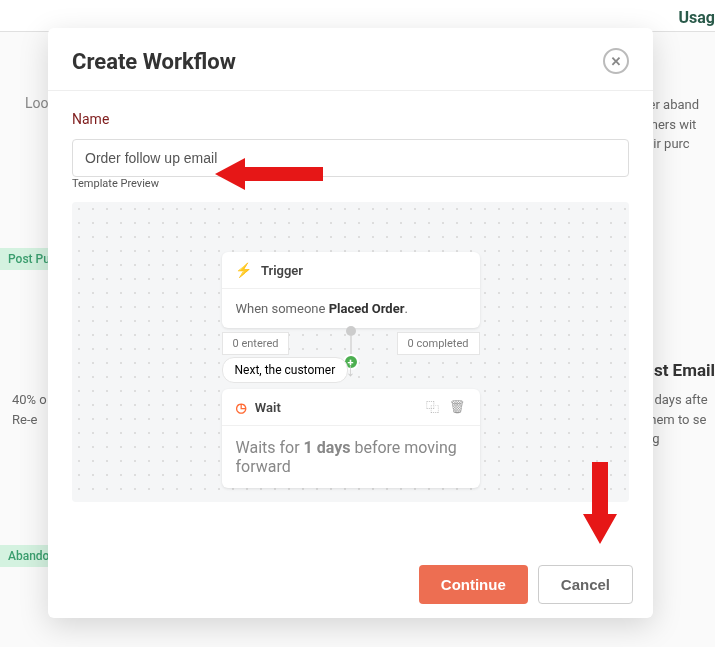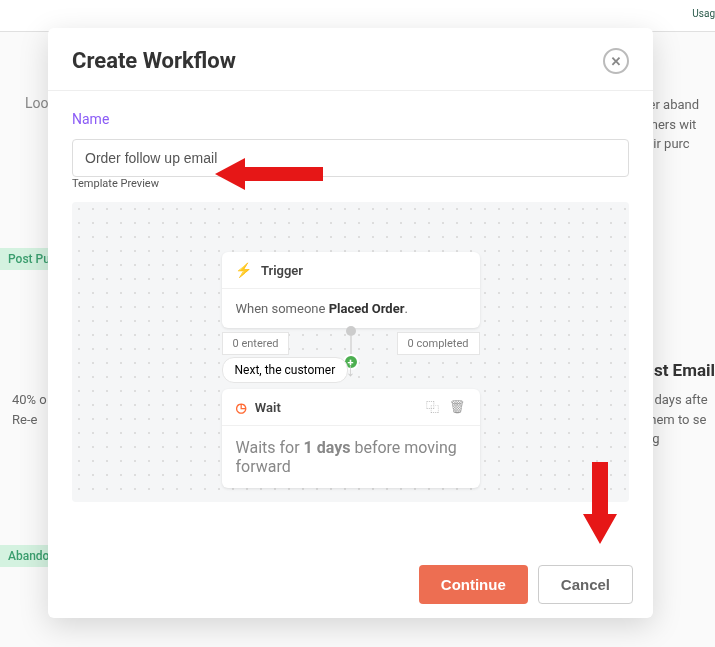--- a/index.html
+++ b/index.html
@@ -30,22 +30,22 @@
       right: 0;
       height: 32px;
       background: #fff;
       border-bottom: 1px solid #e0e0e0;
     }
     .bg-usage {
       position: absolute;
       top: 8px;
       right: 0;
       color: #2a5a4a;
-      font-weight: 400;
-      font-size: 10px;
+      font-weight: 700;
+      font-size: 16px;
     }
     .bg-text1 {
       position: absolute;
       top: 95px;
       left: 25px;
       color: #888;
       font-size: 14px;
     }
     .bg-text-right {
       position: absolute;
@@ -116,20 +116,21 @@
       border-radius: 6px;
       box-shadow: 0 8px 30px rgba(0,0,0,0.15);
       display: flex;
       flex-direction: column;
     }
     .modal-header {
       padding: 20px 24px 16px 24px;
       border-bottom: 1px solid #eee;
       display: flex;
       justify-content: space-between;
+      align-items: center;
     }
     .modal-title {
       font-size: 22px;
       font-weight: 700;
       color: #333;
     }
     .close-btn {
       width: 26px;
       height: 26px;
       border: 2px solid #bbb;
@@ -142,21 +143,21 @@
       font-size: 13px;
       font-weight: bold;
     }
     .modal-body {
       padding: 20px 24px;
       flex: 1;
       overflow: hidden;
     }
     .field-label {
       font-size: 14px;
-      color: #8b5cf6;
+      color: #7f1d1d;
       margin-bottom: 12px;
     }
     .name-input {
       width: 100%;
       padding: 10px 12px;
       border: 1px solid #ddd;
       border-radius: 4px;
       font-size: 14px;
       color: #555;
       outline: none;

